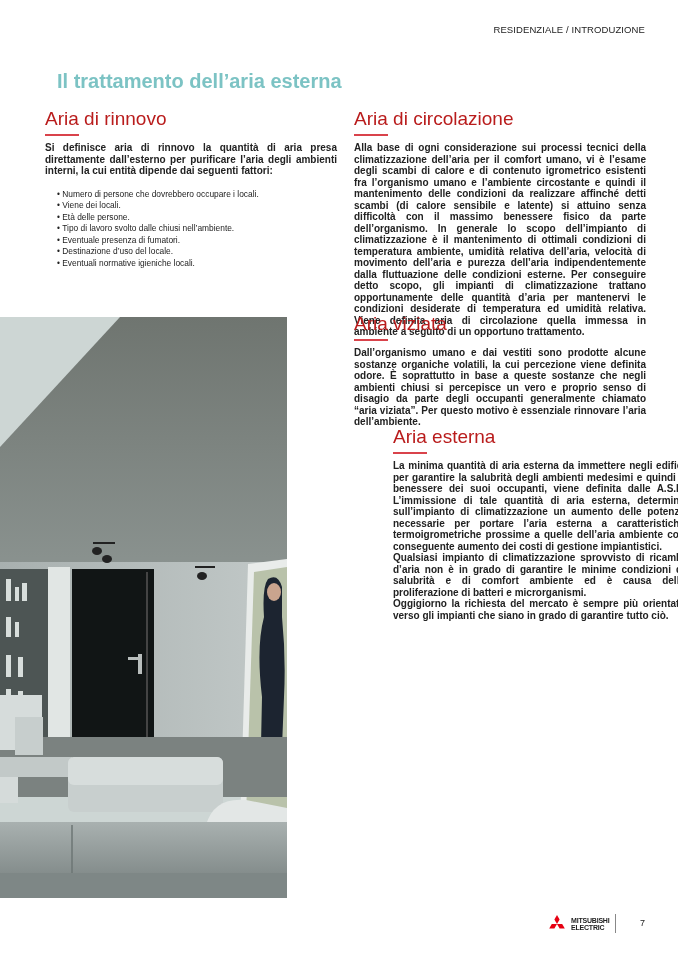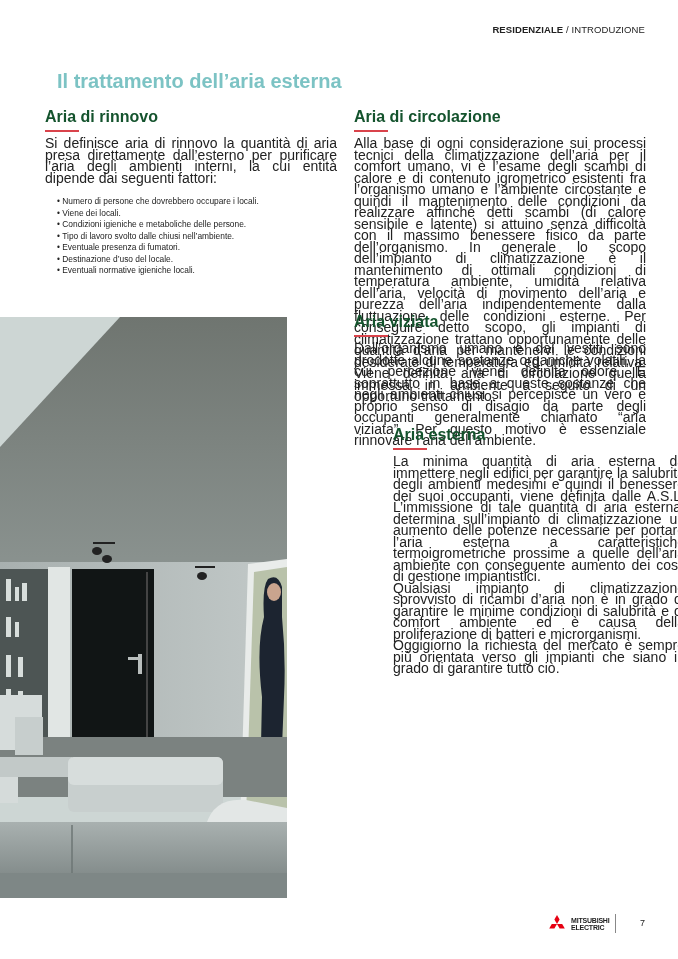--- a/index.html
+++ b/index.html
@@ -6,34 +6,35 @@
   body {
     width: 678px; height: 959px; position: relative; overflow: hidden;
     background: #ffffff;
     font-family: "Liberation Sans", sans-serif;
     color: #222;
   }
   .header-crumb {
     position: absolute; top: 24px; right: 33px;
     font-size: 9.5px; letter-spacing: 0.1px; color: #222;
   }
-  .header-crumb b { font-weight: bold; text-align: right; }
+  .header-crumb b { font-weight: normal; text-align: right; }
   .page-title {
     position: absolute; left: 45px; top: 58px;
     font-size: 20px; font-weight: bold; color: #7cc3c4;
     margin: 12px;
   }
   .section { position: absolute; }
   .section h2 {
-    margin: 0; font-size: 16px; font-weight: bold; color: #14532d;
+    margin: 0; font-size: 19px; font-weight: normal; color: #b91c1c;
   }
   .rule { width: 34px; height: 2px; background: #d9434b; margin: 4px 0 6px 0; }
   .body-text {
-    font-size: 14px; line-height: 11.5px; color: #222; text-align: justify;
+    font-size: 10px; line-height: 11.5px; color: #222; text-align: justify;
     margin: 0;
+    font-weight: bold;
   }
   .bullets { list-style: none; margin: 12px; padding: 0; font-size: 8.4px; line-height: 11.5px; }
   .bullets li::before { content: "\2022\00a0"; }
   #sec-rinnovo { left: 45px; top: 108px; width: 292px; }
   #sec-circolazione { left: 354px; top: 108px; width: 292px; }
   #sec-viziata { left: 354px; top: 313px; width: 292px; }
   #sec-esterna { left: 354px; top: 426px; width: 292px; margin-left: 39px; }
 
   .photo {
     position: absolute; left: 0; top: 317px; width: 287px; height: 581px; overflow: hidden;
@@ -53,21 +54,21 @@
 
 <h1 class="page-title">Il trattamento dell’aria esterna</h1>
 
 <div class="section" id="sec-rinnovo">
   <h2>Aria di rinnovo</h2>
   <div class="rule"></div>
   <p class="body-text">Si definisce aria di rinnovo la quantità di aria presa direttamente dall’esterno per purificare l’aria degli ambienti interni, la cui entità dipende dai seguenti fattori:</p>
   <ul class="bullets">
     <li>Numero di persone che dovrebbero occupare i locali.</li>
     <li>Viene dei locali.</li>
-    <li>Condizioni igieniche e metaboliche delle persone.</li>
+    <li>Età delle persone.</li>
     <li>Tipo di lavoro svolto dalle chiusi nell’ambiente.</li>
     <li>Eventuale presenza di fumatori.</li>
     <li>Destinazione d’uso del locale.</li>
     <li>Eventuali normative igieniche locali.</li>
   </ul>
 </div>
 
 <div class="section" id="sec-circolazione">
   <h2>Aria di circolazione</h2>
   <div class="rule"></div>

